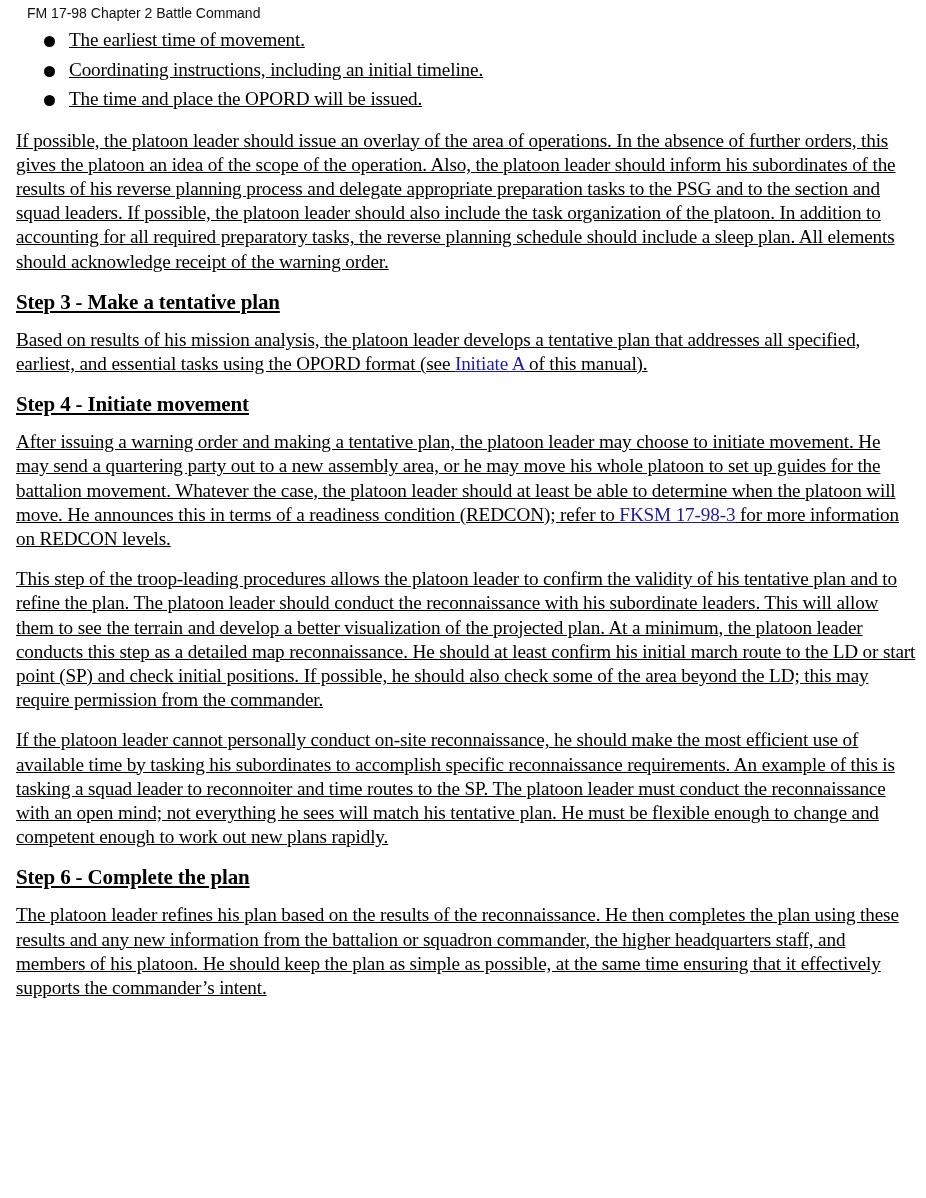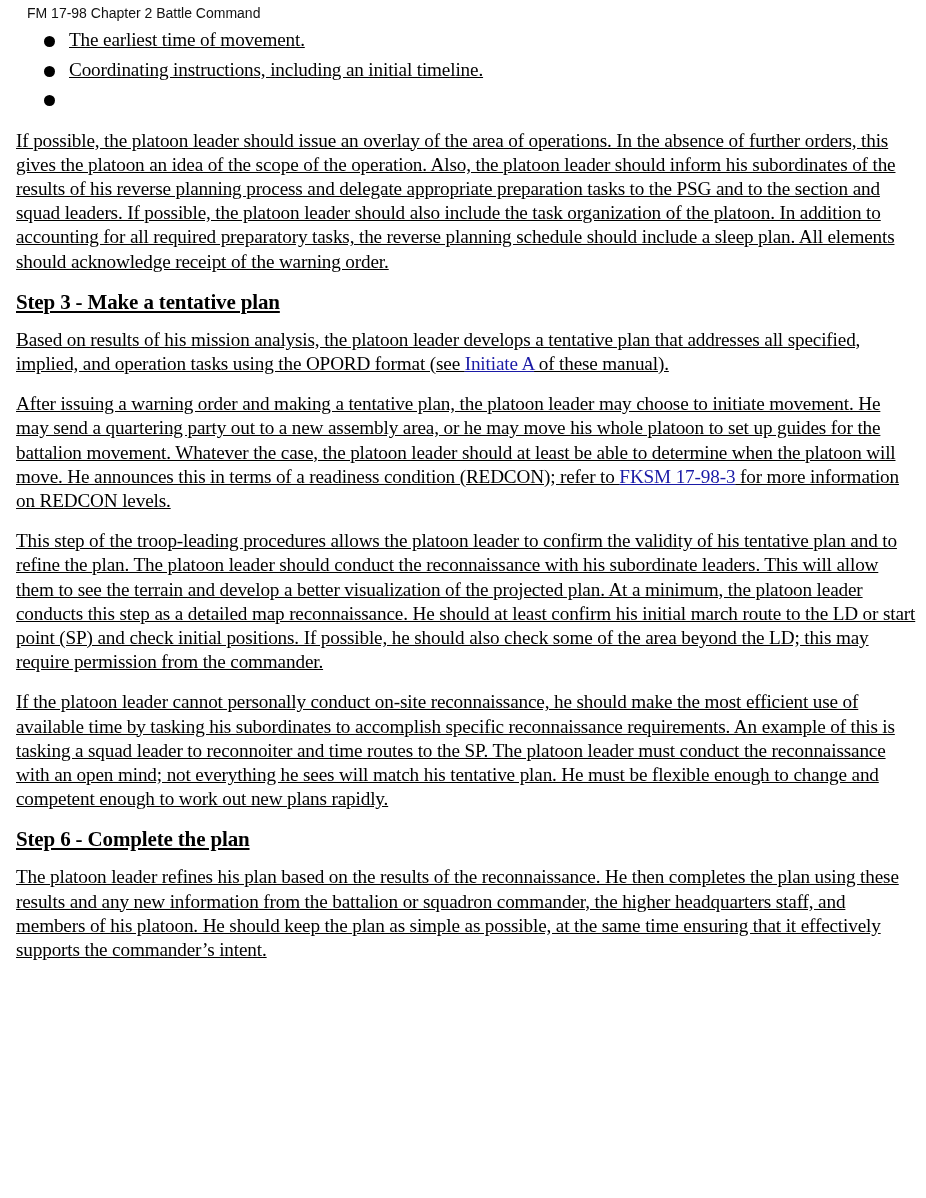--- a/index.html
+++ b/index.html
@@ -32,28 +32,29 @@
 </style>
 </head>
 <body>
 
 <div class="running-header">FM 17-98 Chapter 2 Battle Command</div>
 
 <div class="content">
   <ul class="bullets">
     <li><span class="dot"></span><span>The earliest time of movement.</span></li>
     <li><span class="dot"></span><span>Coordinating instructions, including an initial timeline.</span></li>
-    <li><span class="dot"></span></li>
+    <li><span class="dot"></span><span>The time and place the OPORD will be issued.</span></li>
   </ul>
 
   <p>If possible, the platoon leader should issue an overlay of the area of operations. In the absence of further orders, this gives the platoon an idea of the scope of the operation. Also, the platoon leader should inform his subordinates of the results of his reverse planning process and delegate appropriate preparation tasks to the PSG and to the section and squad leaders. If possible, the platoon leader should also include the task organization of the platoon. In addition to accounting for all required preparatory tasks, the reverse planning schedule should include a sleep plan. All elements should acknowledge receipt of the warning order.</p>
 
   <h3>Step 3 - Make a tentative plan</h3>
-  <p><span>Based on results of his mission analysis, the platoon leader develops a tentative plan that addresses all specified, implied, and operation tasks using the OPORD format (see </span><a class="link" href="#">Initiate A</a><span> of these manual).</span></p>
+  <p><span>Based on results of his mission analysis, the platoon leader develops a tentative plan that addresses all specified, earliest, and essential tasks using the OPORD format (see </span><a class="link" href="#">Initiate A</a><span> of this manual).</span></p>
 
+  <h3>Step 4 - Initiate movement</h3>
   <p><span>After issuing a warning order and making a tentative plan, the platoon leader may choose to initiate movement. He may send a quartering party out to a new assembly area, or he may move his whole platoon to set up guides for the battalion movement. Whatever the case, the platoon leader should at least be able to determine when the platoon will move. He announces this in terms of a readiness condition (REDCON); refer to </span><a class="link" href="#">FKSM 17-98-3</a><span> for more information on REDCON levels.</span></p>
 
   <p>This step of the troop-leading procedures allows the platoon leader to confirm the validity of his tentative plan and to refine the plan. The platoon leader should conduct the reconnaissance with his subordinate leaders. This will allow them to see the terrain and develop a better visualization of the projected plan. At a minimum, the platoon leader conducts this step as a detailed map reconnaissance. He should at least confirm his initial march route to the LD or start point (SP) and check initial positions. If possible, he should also check some of the area beyond the LD; this may require permission from the commander.</p>
   <p>If the platoon leader cannot personally conduct on-site reconnaissance, he should make the most efficient use of available time by tasking his subordinates to accomplish specific reconnaissance requirements. An example of this is tasking a squad leader to reconnoiter and time routes to the SP. The platoon leader must conduct the reconnaissance with an open mind; not everything he sees will match his tentative plan. He must be flexible enough to change and competent enough to work out new plans rapidly.</p>
 
   <h3>Step 6 - Complete the plan</h3>
   <p>The platoon leader refines his plan based on the results of the reconnaissance. He then completes the plan using these results and any new information from the battalion or squadron commander, the higher headquarters staff, and members of his platoon. He should keep the plan as simple as possible, at the same time ensuring that it effectively supports the commander’s intent.</p>
 
 </div>
 

